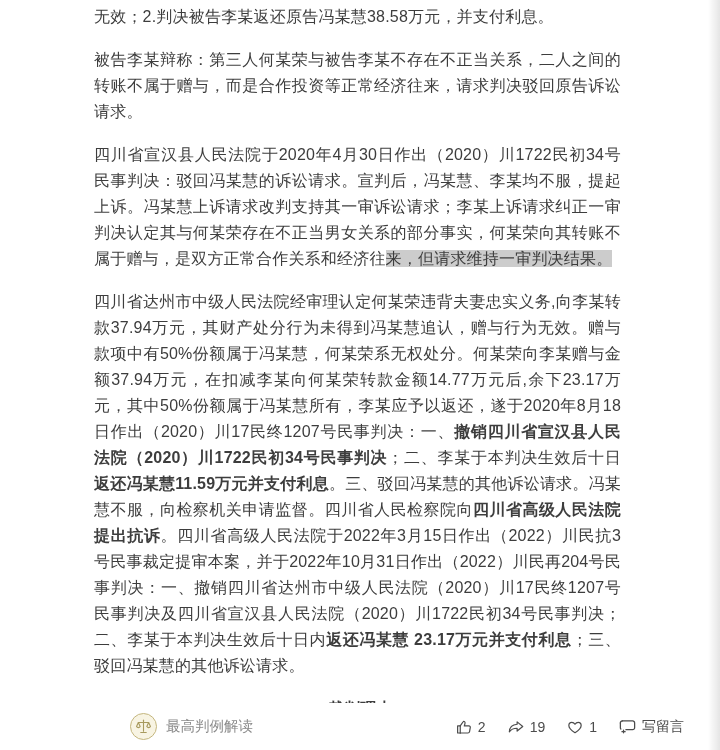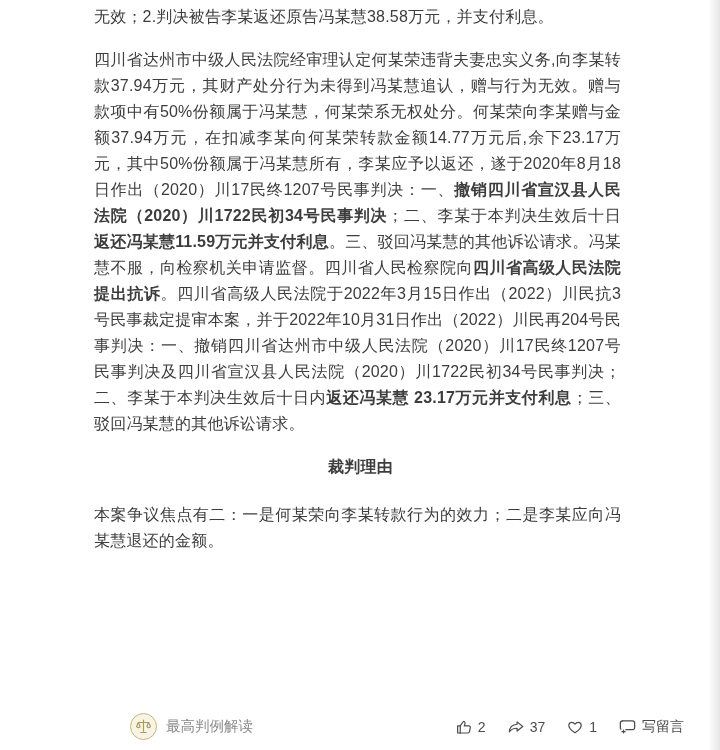--- a/index.html
+++ b/index.html
@@ -56,20 +56,22 @@
   .action .count { font-size: 14px; color: #4c4c4c; }
   .action svg { display: block; }
 </style>
 </head>
 <body>
 
 <div class="page">
 
   <main class="article" id="article-container">
       <p class=""><span>无效；2.判决被告李某返还原告冯某慧38.58万元，并支付利息。</span></p>
+      <p class=""><span>被告李某辩称：第三人何某荣与被告李某不存在不正当关系，二人之间的转账不属于赠与，而是合作投资等正常经济往来，请求判决驳回原告诉讼请求。</span></p>
+      <p class=""><span>四川省宣汉县人民法院于2020年4月30日作出（2020）川1722民初34号民事判决：驳回冯某慧的诉讼请求。宣判后，冯某慧、李某均不服，提起上诉。冯某慧上诉请求改判支持其一审诉讼请求；李某上诉请求纠正一审判决认定其与何某荣存在不正当男女关系的部分事实，何某荣向其转账不属于赠与，是双方正常合作关系和经济往</span><span class="highlight">来，但请求维持一审判决结果。</span></p>
       <p class=""><span>四川省达州市中级人民法院经审理认定何某荣违背夫妻忠实义务,向李某转款37.94万元，其财产处分行为未得到冯某慧追认，赠与行为无效。赠与款项中有50%份额属于冯某慧，何某荣系无权处分。何某荣向李某赠与金额37.94万元，在扣减李某向何某荣转款金额14.77万元后,余下23.17万元，其中50%份额属于冯某慧所有，李某应予以返还，遂于2020年8月18日作出（2020）川17民终1207号民事判决：一、</span><span class="bold">撤销四川省宣汉县人民法院（2020）川1722民初34号民事判决</span><span>；二、李某于本判决生效后十日</span><span class="bold">返还冯某慧11.59万元并支付利息</span><span>。三、驳回冯某慧的其他诉讼请求。冯某慧不服，向检察机关申请监督。四川省人民检察院向</span><span class="bold">四川省高级人民法院提出抗诉</span><span>。四川省高级人民法院于2022年3月15日作出（2022）川民抗3号民事裁定提审本案，并于2022年10月31日作出（2022）川民再204号民事判决：一、撤销四川省达州市中级人民法院（2020）川17民终1207号民事判决及四川省宣汉县人民法院（2020）川1722民初34号民事判决；二、李某于本判决生效后十日内</span><span class="bold">返还冯某慧 23.17万元并支付利息</span><span>；三、驳回冯某慧的其他诉讼请求。</span></p>
       <p class="heading"><span>裁判理由</span></p>
       <p class=""><span>本案争议焦点有二：一是何某荣向李某转款行为的效力；二是李某应向冯某慧退还的金额。</span></p>
     </main>
 
   <div class="edge-shadow"></div>
 
   <footer class="footer-bar">
     <div class="account">
       <span class="avatar">
@@ -95,21 +97,21 @@
         </span>
         <span class="count">2</span>
       </div>
 
       <div class="action">
         <span>
           <svg width="18" height="18" viewBox="0 0 24 24" fill="none" stroke="#4c4c4c" stroke-width="1.6" stroke-linecap="round" stroke-linejoin="round">
             <path d="M13.5 5.2L21 11.3l-7.5 6.1v-3.7c-4.9.1-8.3 1.7-10.4 4.7.3-5.6 4-9.6 10.4-10.1V5.2z"></path>
           </svg>
         </span>
-        <span class="count">37</span>
+        <span class="count">19</span>
       </div>
 
       <div class="action">
         <span>
           <svg width="18" height="18" viewBox="0 0 24 24" fill="none" stroke="#4c4c4c" stroke-width="1.6" stroke-linecap="round" stroke-linejoin="round">
             <path d="M12 19.6C7.2 16.7 3.8 13.6 3.8 10 3.8 7.5 5.7 5.8 7.8 5.8c1.7 0 3.2 1 4.2 2.6 1-1.6 2.5-2.6 4.2-2.6 2.1 0 4 1.7 4 4.2 0 3.6-3.4 6.7-8.2 9.6z"></path>
           </svg>
         </span>
         <span class="count">1</span>
       </div>

